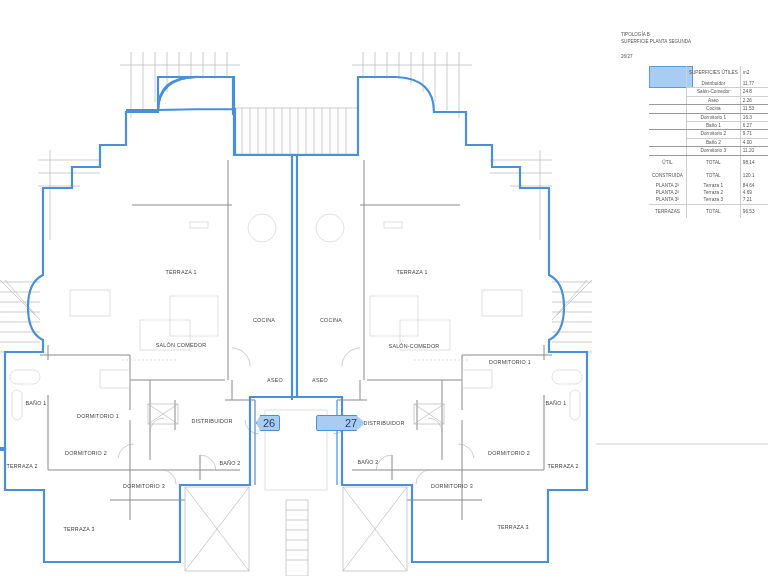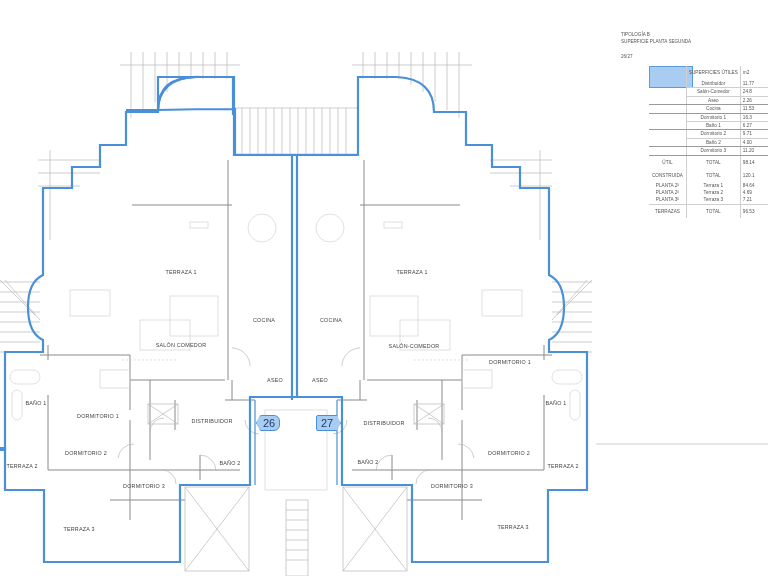--- a/index.html
+++ b/index.html
@@ -8,22 +8,22 @@
   #plan { position:absolute; left:0; top:0; width:768px; height:576px; }
   .wall { stroke:#8a8a8a; stroke-width:1; fill:none; }
   .thin { stroke:#b8b8b8; stroke-width:0.7; fill:none; }
   .faint { stroke:#d2d2d2; stroke-width:0.7; fill:none; }
   .blue { stroke:#4a90d9; stroke-width:2.2; fill:none; stroke-linejoin:miter; }
   .blue-thin { stroke:#4a90d9; stroke-width:1.2; fill:none; }
   .room-label { position:absolute; font-size:5.4px; color:#444; letter-spacing:0.2px;
                 white-space:nowrap; text-transform:uppercase; transform:translate(-50%,-50%); }
   .unit-badge { position:absolute; width:20px; height:14px; background:#a9cdf2;
                 border:1.2px solid #4a90d9; border-radius:2px; font-size:11px; color:#1d3d66;
-                display:flex; align-items:center; justify-content:center; }
-  .unit-badge.left { clip-path:polygon(18% 0,100% 0,100% 100%,18% 100%,0 50%); padding-left:2px;border-radius:6px; }
+                display:flex; align-items:center; justify-content:center;padding-left:24px; }
+  .unit-badge.left { clip-path:polygon(18% 0,100% 0,100% 100%,18% 100%,0 50%); padding-left:2px; }
   .unit-badge.right { clip-path:polygon(0 0,82% 0,100% 50%,82% 100%,0 100%); padding-right:3px; }
 
   
   #summary { position:absolute; left:620px; top:30px; width:148px; font-size:4.6px; color:#555; }
   .sum-title { position:absolute; left:1px; white-space:nowrap; text-transform:uppercase; }
   .sum-ref { position:absolute; left:1px; top:24px; }
   .swatch { position:absolute; left:29px; top:36px; width:42px; height:20px;
             background:#a9cdf2; border:1px solid #5b9bd8; }
   table.area { position:absolute; left:29px; top:36px; border-collapse:collapse; width:119px; }
   table.area td { height:7.4px; padding:0 2px; font-size:4.7px; line-height:7.4px;

